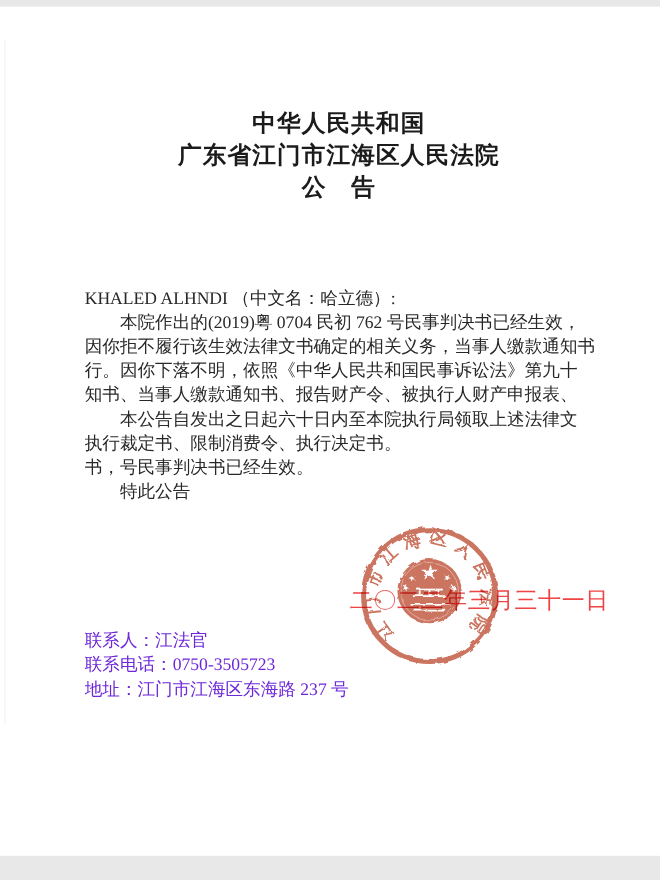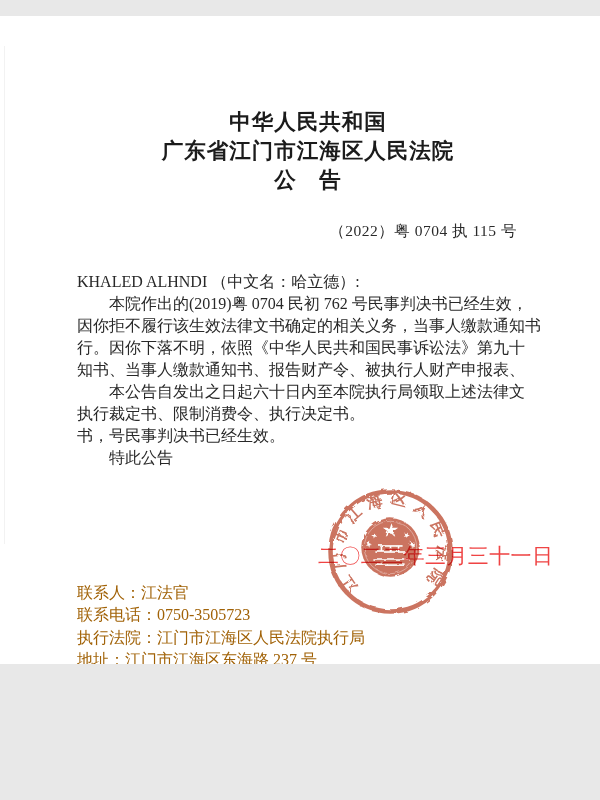--- a/index.html
+++ b/index.html
@@ -1,17 +1,17 @@
 <!DOCTYPE html>
 <html lang="zh"><head>
 <meta charset="utf-8">
 <style>
   html,body{margin:0;padding:0;background:#e8e8e8;}
   .page{
-    position:relative;width:600px;height:648px;margin:16px auto;
+    position:relative;width:600px;height:772px;margin:6px auto;
     background:#ffffff;overflow:hidden;
     font-family:"Liberation Serif","DejaVu Serif",serif;
     color:#262626;
   }
   .scan-artifact{position:absolute;left:4px;top:30px;bottom:120px;width:1px;background:#f2f2f2;}
   .title-block{
     position:absolute;top:92px;left:0;width:600px;
     transform:translateX(8px);
     text-align:center;font-weight:700;font-size:21.5px;line-height:29px;
     letter-spacing:1px;color:#1b1b1b;
@@ -29,38 +29,37 @@
   .issue-date{
     position:absolute;left:318px;top:526px;
     font-size:21px;letter-spacing:.4px;color:#ef4444;
   }
   .seal{
     position:absolute;left:326px;top:471px;width:129px;height:129px;
     mix-blend-mode:multiply;
   }
   .contact-block{
     position:absolute;left:77px;top:566px;
-    font-size:16px;line-height:22.3px;color:#a16207;
+    font-size:16px;line-height:22.3px;color:#6d28d9;
   }
   .contact-line{height:22.3px;white-space:pre;}
 </style>
 </head>
 <body>
 
 <div class="page">
 
   <div class="scan-artifact"></div>
 
   <div class="title-block">
     <div class="title-line">中华人民共和国</div>
     <div class="title-line">广东省江门市江海区人民法院</div>
     <div class="title-line">公　告</div>
   </div>
 
-  <div class="case-number">（2022）粤 0704 执 115 号</div>
 
   <div class="body-block">
     <div class="body-line">KHALED ALHNDI （中文名：哈立德）:</div>
     <div>
         <div class="body-line">　　本院作出的(2019)粤 0704 民初 762 号民事判决书已经生效，</div>
         <div class="body-line">因你拒不履行该生效法律文书确定的相关义务，当事人缴款通知书</div>
         <div class="body-line">行。因你下落不明，依照《中华人民共和国民事诉讼法》第九十</div>
         <div class="body-line">知书、当事人缴款通知书、报告财产令、被执行人财产申报表、</div>
         <div class="body-line">　　本公告自发出之日起六十日内至本院执行局领取上述法律文</div>
         <div class="body-line">执行裁定书、限制消费令、执行决定书。</div>
@@ -103,18 +102,17 @@
           <line x1="72" y1="58.5" x2="72" y2="64.5"></line>
         </g>
       </g>
     </g>
   </svg>
 
   <div class="contact-block">
     <div>
         <div class="contact-line">联系人：江法官</div>
         <div class="contact-line">联系电话：0750-3505723</div>
-        <div class="contact-line">执行法院：江门市江海区人民法院执行局</div>
         <div class="contact-line">地址：江门市江海区东海路 237 号</div>
       </div>
   </div>
 
 </div>
 
 </body></html>

